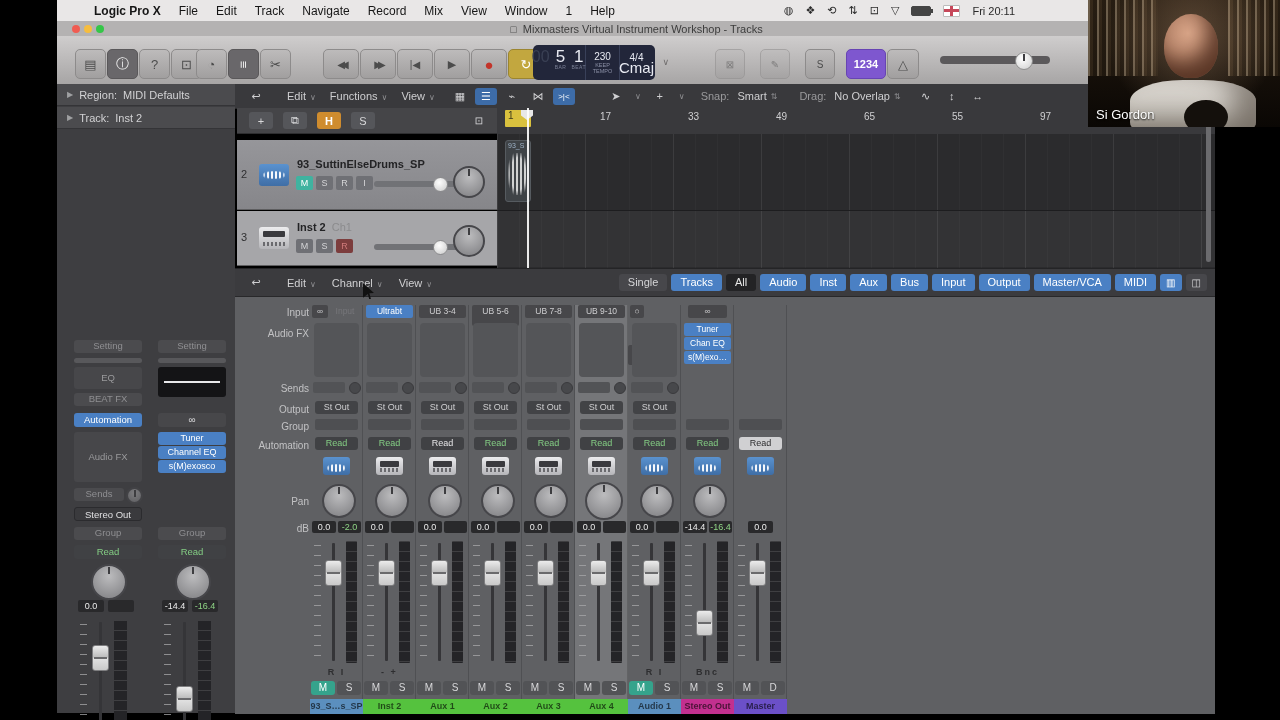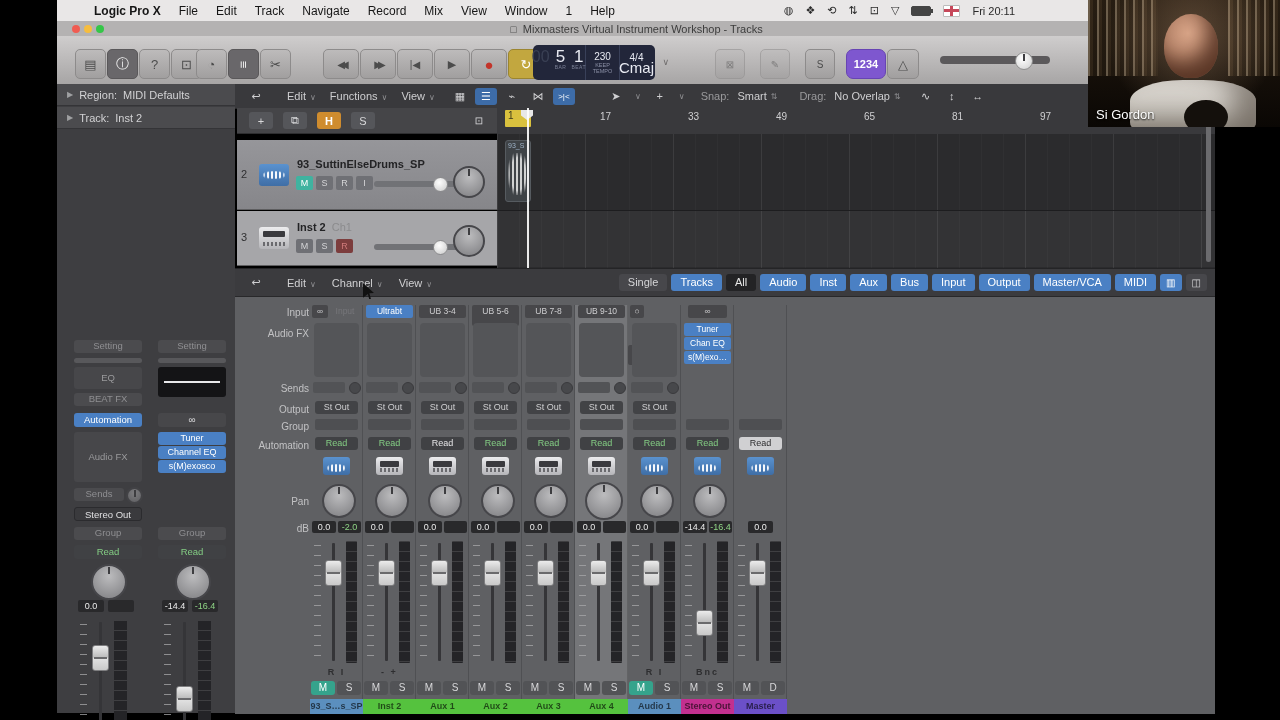--- a/index.html
+++ b/index.html
@@ -291,21 +291,21 @@
 
     <div class="tbtn" style="left:658px;width:28px;opacity:.55;font-size:10px;">
         <span>⊠</span>
       </div>
     <div class="tbtn" style="left:703px;width:28px;opacity:.55;font-size:10px;">
         <span>✎</span>
       </div>
     <div class="tbtn" style="left:748px;width:28px;font-size:10px;">
         <span>S</span>
       </div>
-    <div class="tbtn purple" style="left:789px;width:38px;border-radius:7px;">
+    <div class="tbtn purple" style="left:789px;width:38px;">
         <span>1234</span>
       </div>
     <div class="tbtn" style="left:830px;width:30px;">
         <span>△</span>
       </div>
 
     <div class="vslider">
         <div class="knob"></div>
       </div>
   </div>
@@ -401,21 +401,21 @@
 
   <div class="trkhdrbar">
     <span class="hbtn">+</span>
     <span class="hbtn">⧉</span>
     <span class="hbtn orange">H</span>
     <span class="hbtn">S</span>
     <span style="flex:1;"></span>
     <span class="hbtn" style="background:transparent;font-size:10px;margin-right:6px;">⊡</span>
   </div>
 
-  <div class="ruler"><span id="ruler-ticks"><span class="bar1">1</span><span class="tick" style="left: 103px;">17</span><span class="tick" style="left: 191px;">33</span><span class="tick" style="left: 279px;">49</span><span class="tick" style="left: 367px;">65</span><span class="tick" style="left: 455px;">81</span><span class="tick" style="left: 543px;">97</span></span></div>
+  <div class="ruler"><span id="ruler-ticks"><span class="bar1">1</span><span class="tick" style="left: 103px;">17</span><span class="tick" style="left: 191px;">33</span><span class="tick" style="left: 279px;">49</span><span class="tick" style="left: 367px;">65</span><span class="tick" style="left: 455px;">55</span><span class="tick" style="left: 543px;">97</span></span></div>
 
   <div class="lanes">
     <div class="lane-sep" style="top:76px;"></div>
     <div style="position:absolute;left:0;top:77px;width:718px;height:56px;background:rgba(255,255,255,.04);"></div>
     <div class="clip">
       <span>93_S</span>
       <div class="wave"></div>
     </div>
   </div>
   <div class="vscroll"></div>

